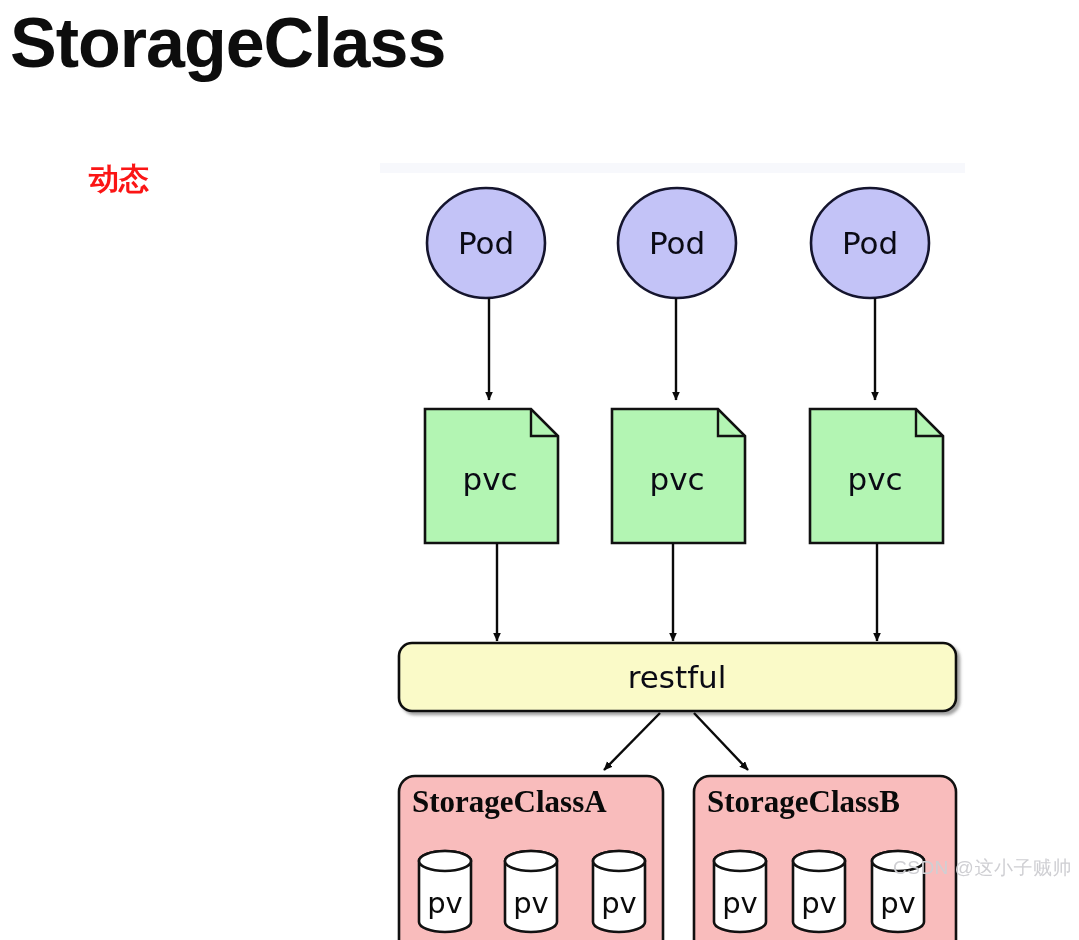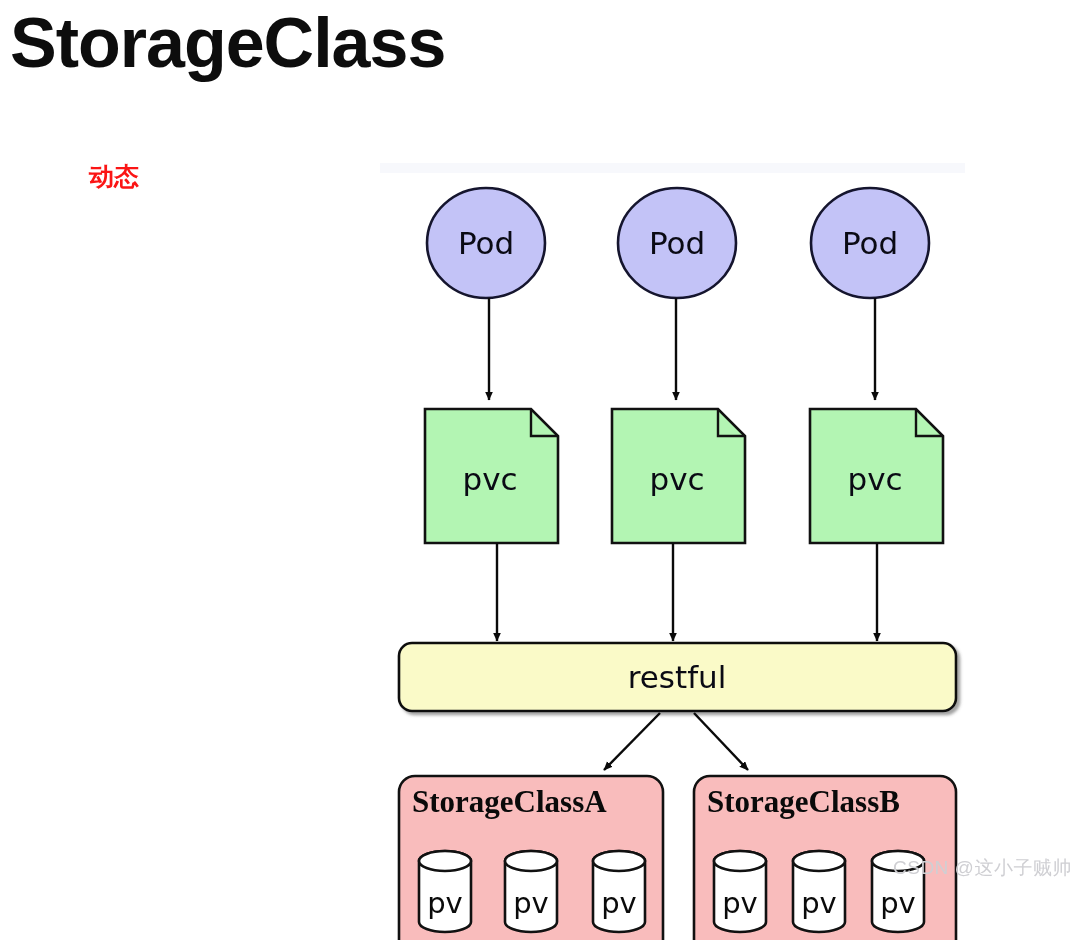--- a/index.html
+++ b/index.html
@@ -27,21 +27,21 @@
     color: #0d0d0d;
     white-space: nowrap;
   }
 
   #dynamic-label {
     position: absolute;
     left: 89px;
     top: 164px;
     font-family: "DejaVu Sans", sans-serif;
     font-weight: bold;
-    font-size: 25px;
+    font-size: 30px;
     line-height: 1;
     color: #fb1515;
     white-space: nowrap;
   }
 
   #diagram {
     position: absolute;
     left: 0;
     top: 0;
     width: 1079px;

